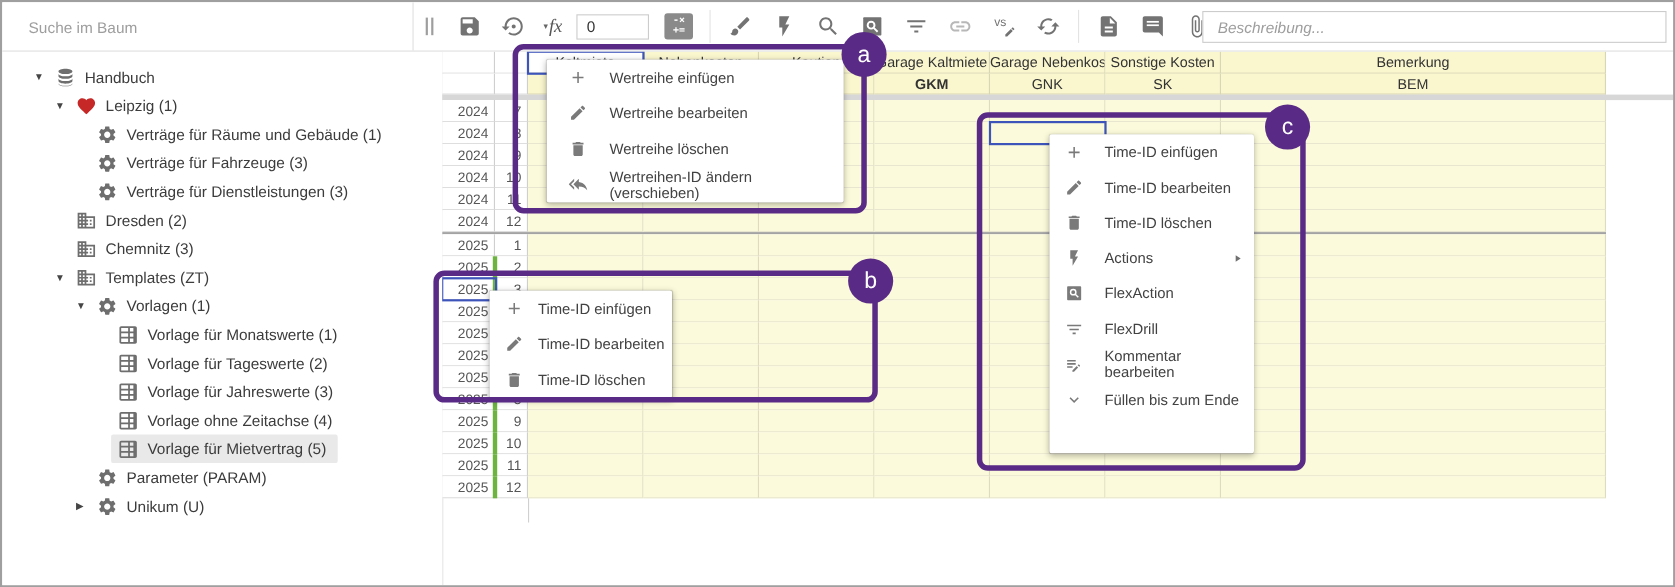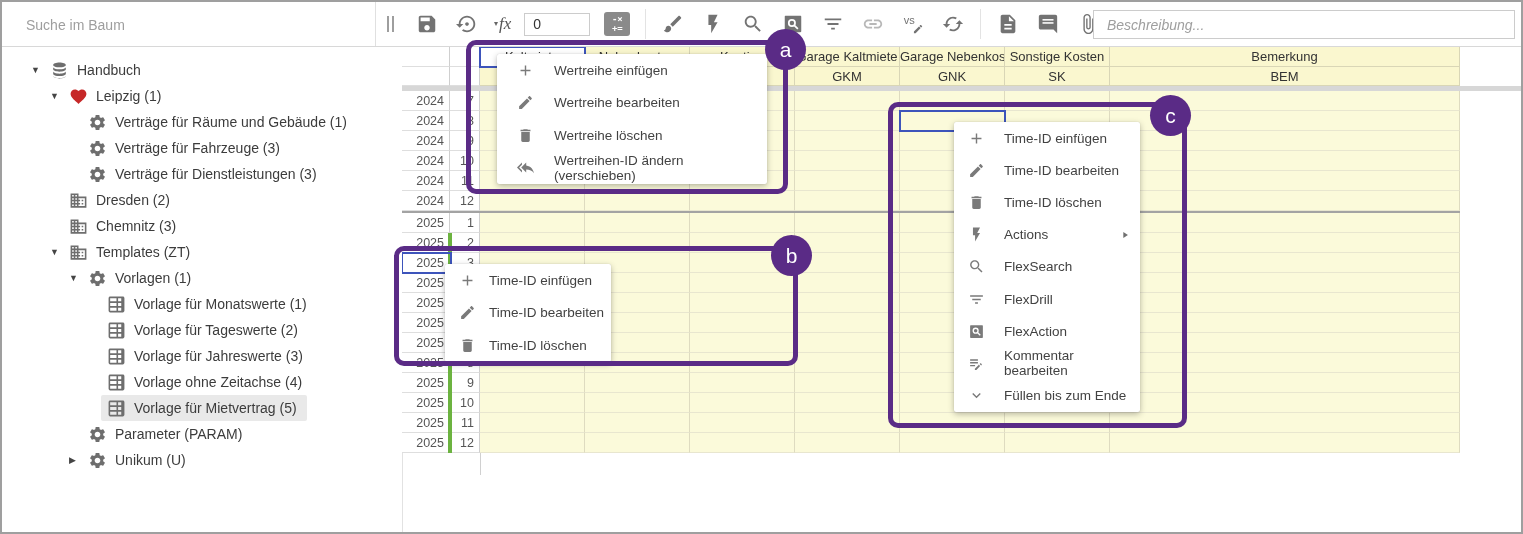--- a/index.html
+++ b/index.html
@@ -372,21 +372,21 @@
       <div class="gcell h-corner" style="left: 48px; top: 0px; width: 30px; height: 20px;"></div>
       <div class="gcell h-corner" style="left: 0px; top: 20px; width: 48px; height: 19px;"></div>
       <div class="gcell h-corner" style="left: 48px; top: 20px; width: 30px; height: 19px;"></div>
       <div class="gcell h-yellow h-sel" style="left: 78px; top: 0px; width: 105px; height: 20px;">Kaltmiete</div>
       <div class="gcell h-yellow" style="left: 78px; top: 20px; width: 105px; height: 19px;"></div>
       <div class="gcell h-yellow" style="left: 183px; top: 0px; width: 105px; height: 20px;">Nebenkosten</div>
       <div class="gcell h-yellow" style="left: 183px; top: 20px; width: 105px; height: 19px;"></div>
       <div class="gcell h-yellow" style="left: 288px; top: 0px; width: 105px; height: 20px;">Kaution</div>
       <div class="gcell h-yellow" style="left: 288px; top: 20px; width: 105px; height: 19px;"></div>
       <div class="gcell h-yellow" style="left: 393px; top: 0px; width: 105px; height: 20px;">Garage Kaltmiete</div>
-      <div class="gcell h-yellow" style="left: 393px; top: 20px; width: 105px; height: 19px;">GKM</div>
+      <div class="gcell h-yellow" style="left: 393px; top: 20px; width: 105px; height: 19px; font-weight: bold;">GKM</div>
       <div class="gcell h-yellow" style="left: 498px; top: 0px; width: 105px; height: 20px;">Garage Nebenkosten</div>
       <div class="gcell h-yellow" style="left: 498px; top: 20px; width: 105px; height: 19px;">GNK</div>
       <div class="gcell h-yellow" style="left: 603px; top: 0px; width: 105px; height: 20px;">Sonstige Kosten</div>
       <div class="gcell h-yellow" style="left: 603px; top: 20px; width: 105px; height: 19px;">SK</div>
       <div class="gcell h-yellow" style="left: 708px; top: 0px; width: 350px; height: 20px;">Bemerkung</div>
       <div class="gcell h-yellow" style="left: 708px; top: 20px; width: 350px; height: 19px;">BEM</div>
       <div class="band" style="left: 0px; top: 39px; width: 1121px; height: 5px;"></div>
       <div class="gcell rh" style="left: 0px; top: 44px; width: 48px; height: 20px;">2024</div>
       <div class="gcell rh" style="left: 48px; top: 44px; width: 30px; height: 20px;">7</div>
       <div class="gcell c-yellow" style="left: 78px; top: 44px; width: 105px; height: 20px;"></div>
@@ -662,42 +662,34 @@
           <span>Actions</span>
           <span class="mi-sub">
             <svg viewBox="0 0 24 24" width="12" height="12" fill="currentColor">
               <path d="M8 5v14l11-7z"></path>
             </svg>
           </span>
         </div>
         <div class="cmenu-item" style="height: 32.2px; padding-left: 14px;">
           <span class="mi-ico" style="margin-right: 18px;">
             <svg viewBox="0 0 24 24" width="17" height="17" fill="currentColor">
-              <path d="M15.5 14h-.79l-.28-.27C15.41 12.59 16 11.11 16 9.5 16 5.91 13.09 3 9.5 3S3 5.91 3 9.5 5.91 16 9.5 16c1.61 0 3.09-.59 4.23-1.57l.27.28v.79l5 4.99L20.49 19l-4.99-5zm-6 0C7.01 14 5 11.99 5 9.5S7.01 5 9.5 5 14 7.01 14 9.5 11.99 14 9.5 14z"></path>
-            </svg>
-          </span>
-          <span>FlexSearch</span>
-        </div>
-        <div class="cmenu-item" style="height: 32.2px; padding-left: 14px;">
-          <span class="mi-ico" style="margin-right: 18px;">
-            <svg viewBox="0 0 24 24" width="17" height="17" fill="currentColor">
-              <path d="M10 18h4v-2h-4v2zM3 6v2h18V6H3zm3 7h12v-2H6v2z"></path>
-            </svg>
-          </span>
-          <span>FlexDrill</span>
-        </div>
-        <div class="cmenu-item" style="height: 32.2px; padding-left: 14px;">
-          <span class="mi-ico" style="margin-right: 18px;">
-            <svg viewBox="0 0 24 24" width="17" height="17" fill="currentColor">
               <path d="M4 3h16c.55 0 1 .45 1 1v16c0 .55-.45 1-1 1H4c-.55 0-1-.45-1-1V4c0-.55.45-1 1-1z"></path>
               <circle cx="10.8" cy="10.8" r="3.4" fill="none" stroke="#fff" stroke-width="1.9"></circle>
               <path d="M13.4 13.4L17.3 17.3" stroke="#fff" stroke-width="1.9" fill="none"></path>
             </svg>
           </span>
           <span>FlexAction</span>
+        </div>
+        <div class="cmenu-item" style="height: 32.2px; padding-left: 14px;">
+          <span class="mi-ico" style="margin-right: 18px;">
+            <svg viewBox="0 0 24 24" width="17" height="17" fill="currentColor">
+              <path d="M10 18h4v-2h-4v2zM3 6v2h18V6H3zm3 7h12v-2H6v2z"></path>
+            </svg>
+          </span>
+          <span>FlexDrill</span>
         </div>
         <div class="cmenu-item" style="height: 32.2px; padding-left: 14px;">
           <span class="mi-ico" style="margin-right: 18px;">
             <svg viewBox="0 0 24 24" width="17" height="17" fill="currentColor">
               <path d="M3 10h11v2H3v-2zm0-4h11v2H3V6zm0 8h7v2H3v-2zm12.01.13l-5.3 5.3V21h2.12l5.3-5.3-2.12-2.12zm1.42-1.42l.71-.71c.39-.39 1.02-.39 1.41 0l.71.71c.39.39.39 1.02 0 1.41l-.71.71-2.12-2.12z"></path>
             </svg>
           </span>
           <span>Kommentar bearbeiten</span>
         </div>
         <div class="cmenu-item" style="height: 32.2px; padding-left: 14px;">

